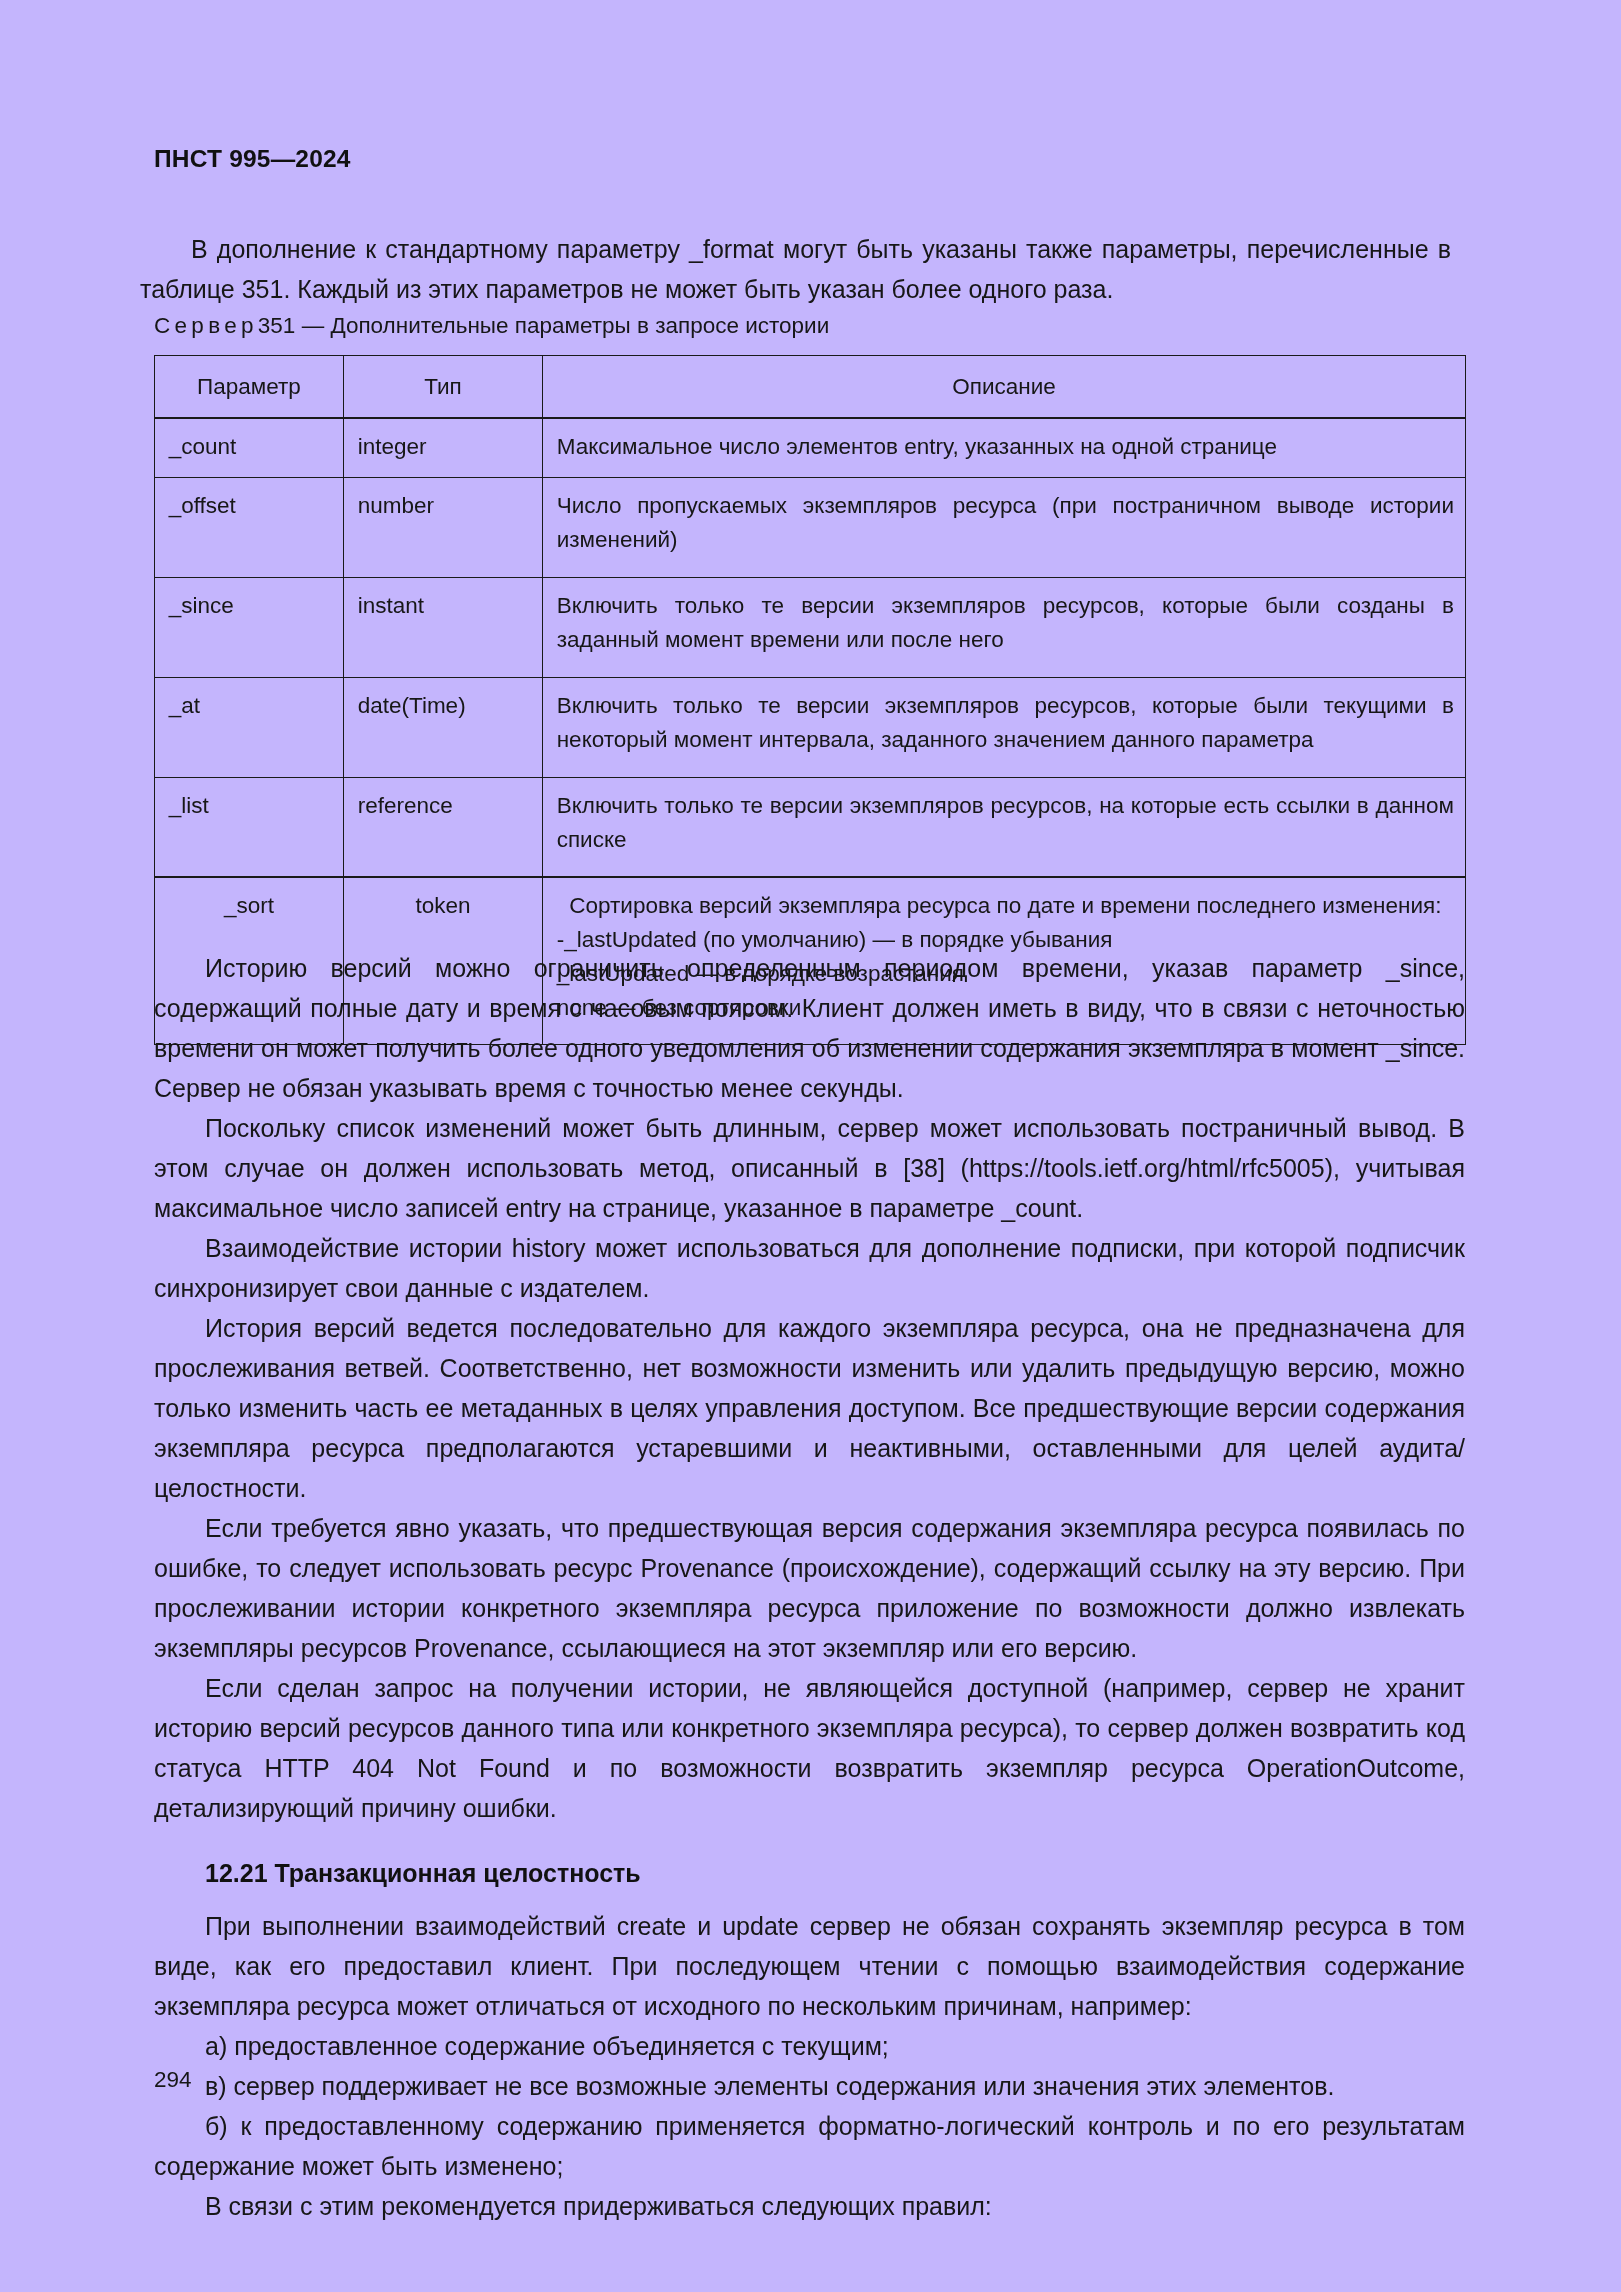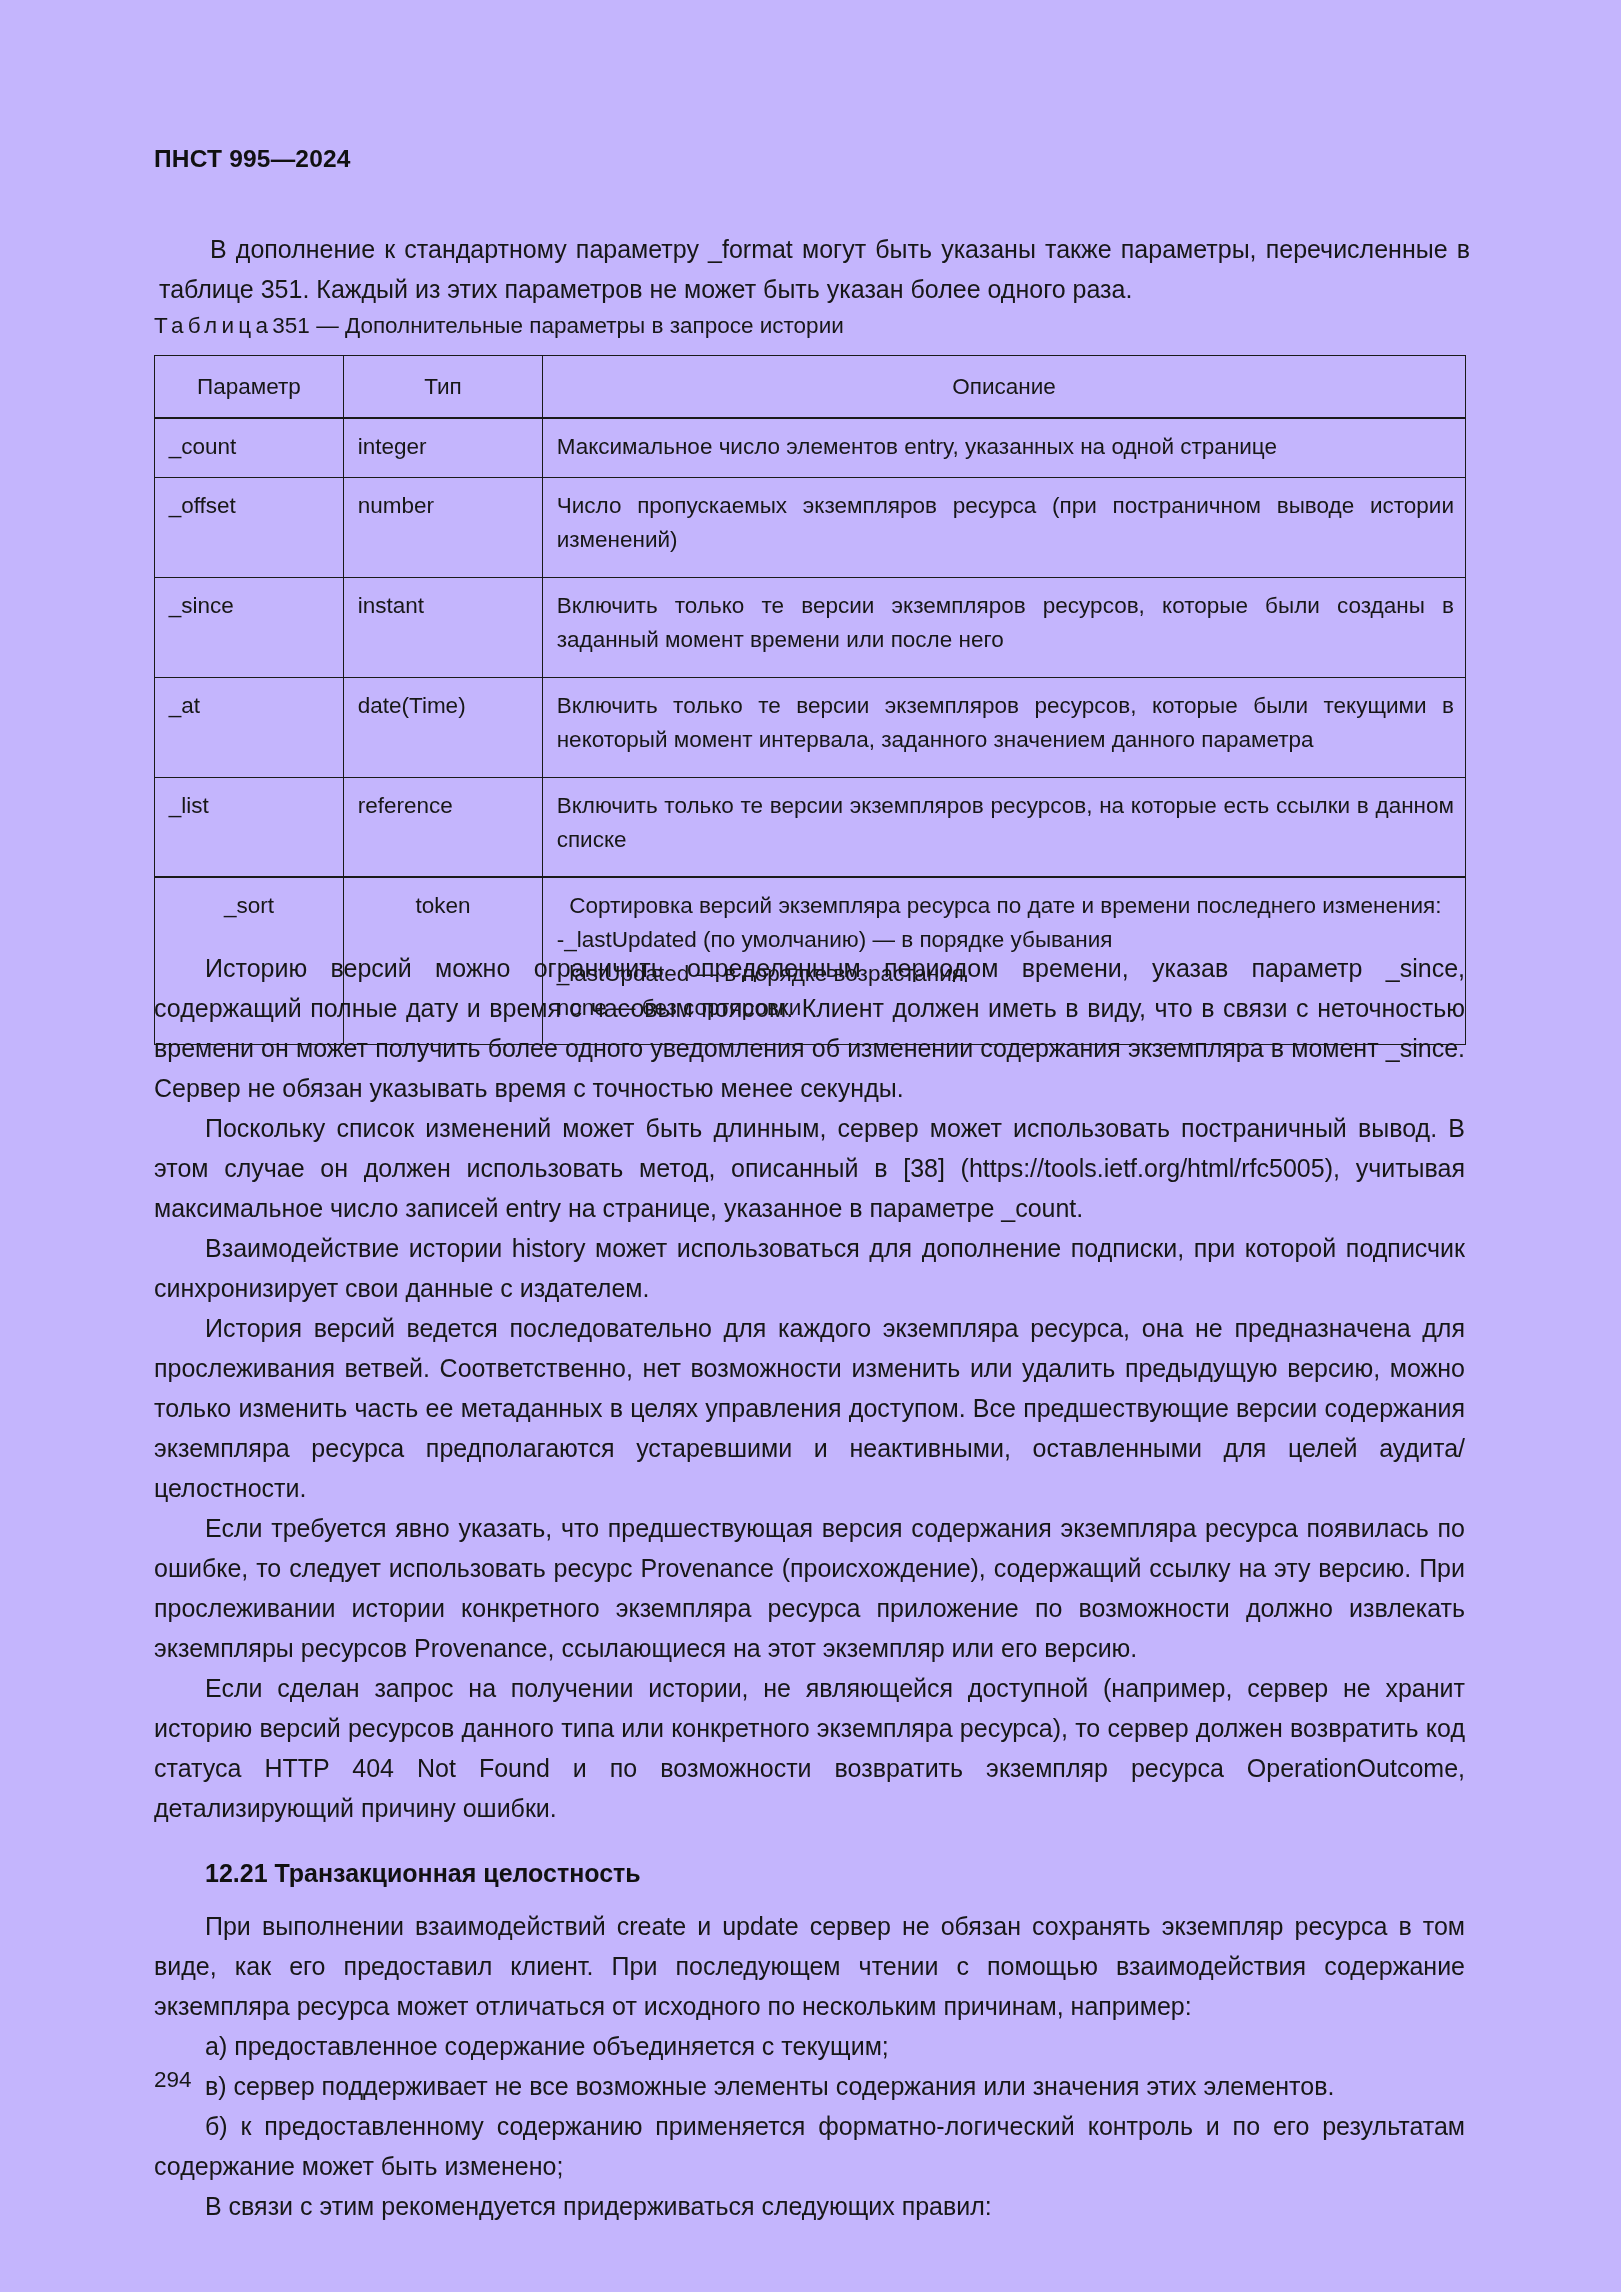--- a/index.html
+++ b/index.html
@@ -118,38 +118,38 @@
   
   .page-number {
     position: absolute;
     left: 154px;
     top: 2067px;
     font-size: 22.5px;
     color: #171717;
   }
 
   
-  .sp-intro   { position: absolute; left: 159px; top: 229px;  width: 1311px; }
+  .sp-intro   { position: absolute; left: 140px; top: 229px;  width: 1311px; }
   .sp-caption { position: absolute; left: 154px; top: 310px;  width: 1311px; }
   .sp-table   { position: absolute; left: 154px; top: 355px;  width: 1311px; }
   .sp-after   { position: absolute; left: 154px; top: 948px;  width: 1311px; }
 </style>
 </head>
 <body>
 
 <div class="page">
 
   <div class="running-head">ПНСТ 995—2024</div>
 
   <div class="sp-intro">
     <p class="body-text indent">В дополнение к стандартному параметру _format могут быть указаны также параметры, перечисленные в таблице 351. Каждый из этих параметров не может быть указан более одного раза.</p>
   </div>
 
   <div class="sp-caption">
-    <p class="table-caption"><span class="tcap-word">Таблица</span><span>351</span>&nbsp;<span>—</span>&nbsp;<span>Дополнительные параметры в запросе истории</span></p>
+    <p class="table-caption"><span class="tcap-word">Сервер</span><span>351</span>&nbsp;<span>—</span>&nbsp;<span>Дополнительные параметры в запросе истории</span></p>
   </div>
 
   <div class="sp-table">
     <table class="params">
       <colgroup>
         <col class="c1">
           <col class="c2">
           <col class="c3">
       </colgroup>
       <thead>

